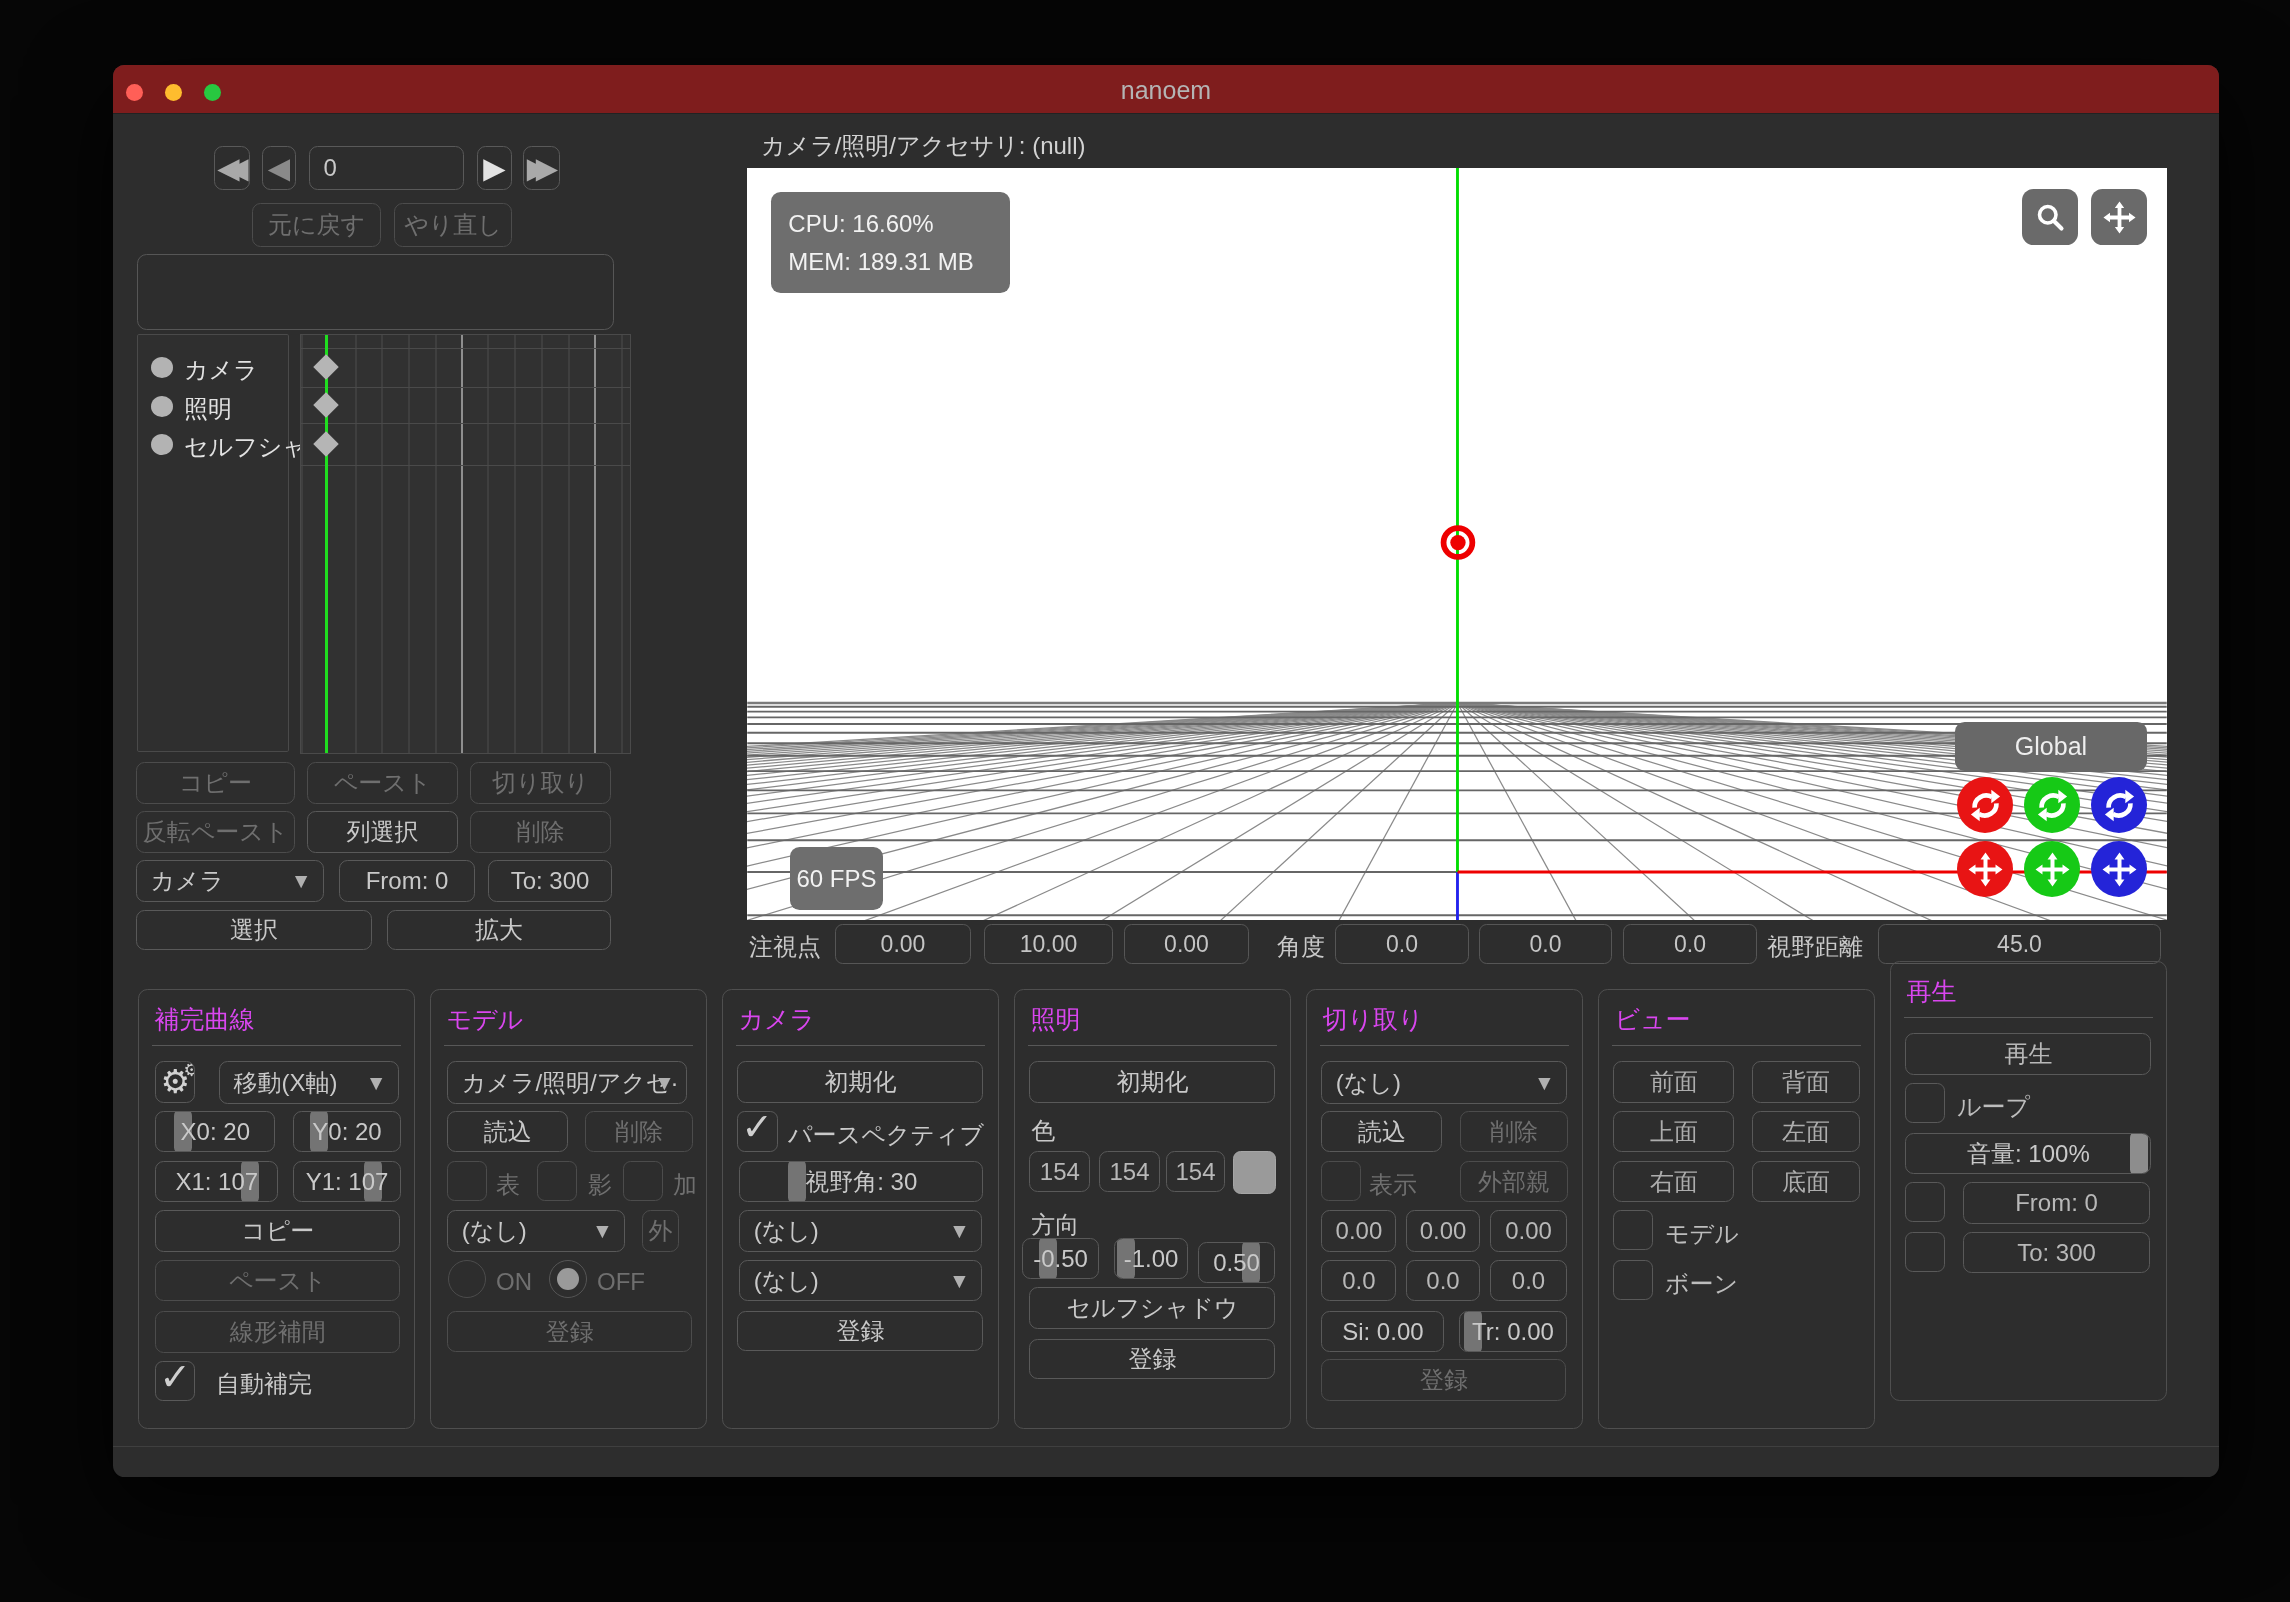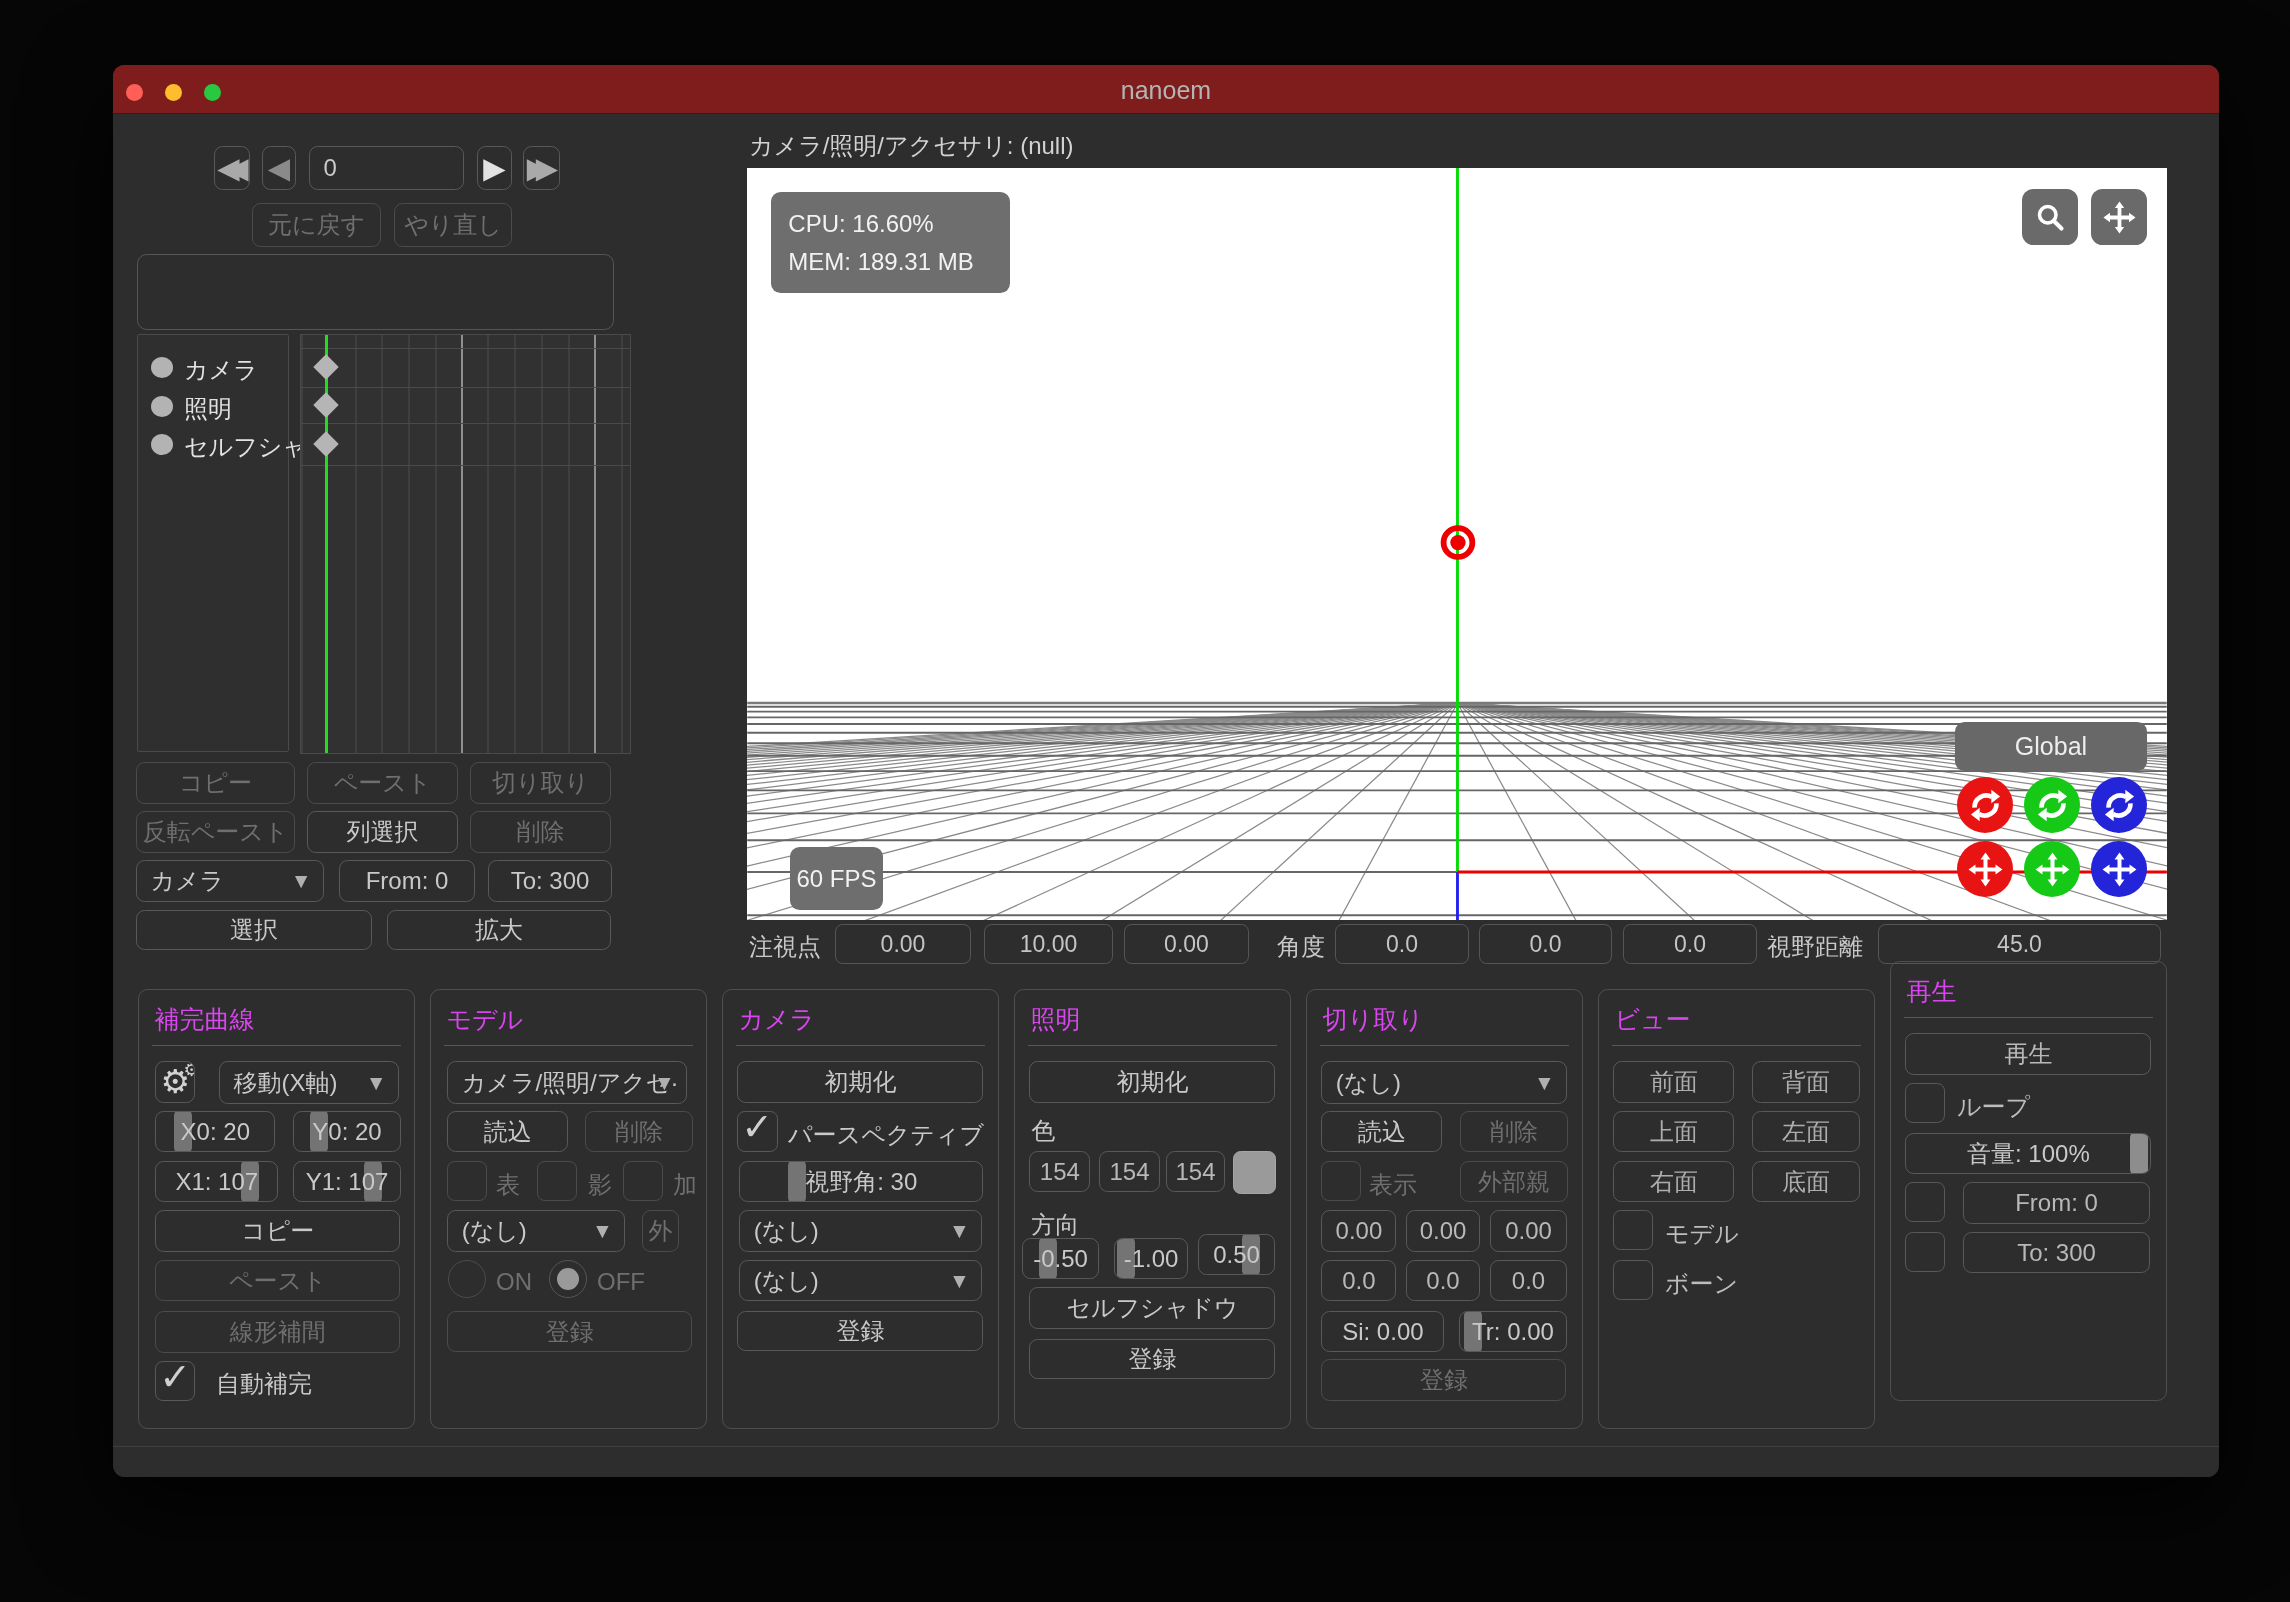--- a/index.html
+++ b/index.html
@@ -38,21 +38,21 @@
   .track-dot{position:absolute;left:13.4px;top:8.6px;width:22px;height:21px;border-radius:50%;background:#b3b3b3;}
   .track-lbl{position:absolute;left:46px;top:5.8px;font-size:24px;color:#e2e2e2;white-space:nowrap;}
   .gridbox{position:absolute;background:#313131;border:1px solid #4a4a4a;overflow:hidden;}
   .tl-vline{position:absolute;top:0;bottom:0;width:1.9px;background:#3f3f3f;}
   .tl-vline.bright{background:#8f8f8f;}
   .tl-hline{position:absolute;left:0;right:0;height:1px;background:#4a4a4a;}
   .playhead{position:absolute;top:0;bottom:0;width:2.9px;background:#1fdd1f;}
   .key-diamond{position:absolute;width:18px;height:18px;background:#b5b5b5;transform:rotate(45deg);}
 
   
-  .vp-label{position:absolute;font-size:24px;color:#d2d2d2;white-space:nowrap;}
+  .vp-label{position:absolute;font-size:24px;color:#d2d2d2;white-space:nowrap;margin-left:12px;}
   .vp{position:absolute;background:#ffffff;overflow:hidden;}
   .overlay{position:absolute;background:#6e6e6e;border-radius:9.6px;color:#f2f2f2;}
   .cpu-box{padding:13.4px 17.3px;font-size:24px;line-height:1.55;}
   .fps-box{display:flex;align-items:center;justify-content:center;font-size:24px;}
   .sq-btn{position:absolute;width:56px;height:56px;background:#6a6a6a;border-radius:11.5px;
           display:flex;align-items:center;justify-content:center;}
   .global-btn{position:absolute;background:#686868;border-radius:9.6px;color:#eee;font-size:25px;
           display:flex;align-items:center;justify-content:center;}
   .gizmo{position:absolute;width:56px;height:56px;border-radius:50%;display:flex;align-items:center;justify-content:center;}
   .gz-red{background:#e81414;} .gz-green{background:#16c916;} .gz-blue{background:#2424d8;}
@@ -423,21 +423,21 @@
     <div class="swatch" style="left:218px;top:161px;width:41px;height:41px;background:#9a9a9a"></div>
     <div class="label" style="left:16.3px;top:219px">方向</div>
     <div class="field" style="left:7px;top:248px;width:77px;height:41px">
           <div class="grab" style="left:16.3px"></div>
           <span style="position:relative">-0.50</span>
         </div>
     <div class="field" style="left:99px;top:248px;width:74px;height:41px">
           <div class="grab" style="left:1.9px"></div>
           <span style="position:relative">-1.00</span>
         </div>
-    <div class="field" style="left:183px;top:244px;width:77px;height:41px">
+    <div class="field" style="left:183px;top:252px;width:77px;height:41px">
           <div class="grab" style="left:43px"></div>
           <span style="position:relative">0.50</span>
         </div>
     <div class="btn" style="left:14.4px;top:297px;width:246px;height:42px">セルフシャドウ</div>
     <div class="btn" style="left:14.4px;top:349px;width:246px;height:40px">登録</div>
   </div>
 
   <div class="panel" style="left:1193px;top:924px">
     <div class="p-title">切り取り</div>
     <div class="p-sep"></div>

